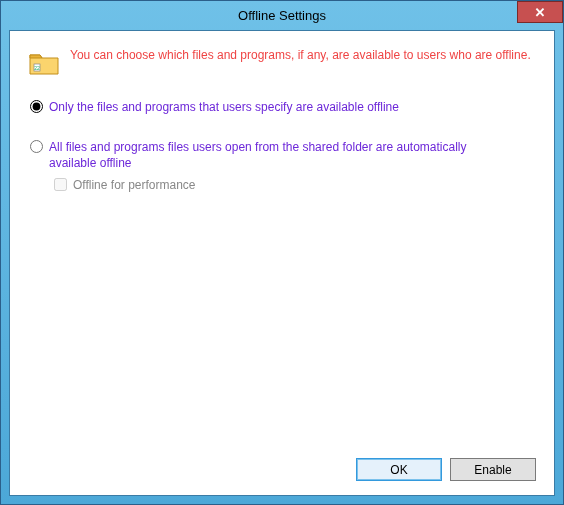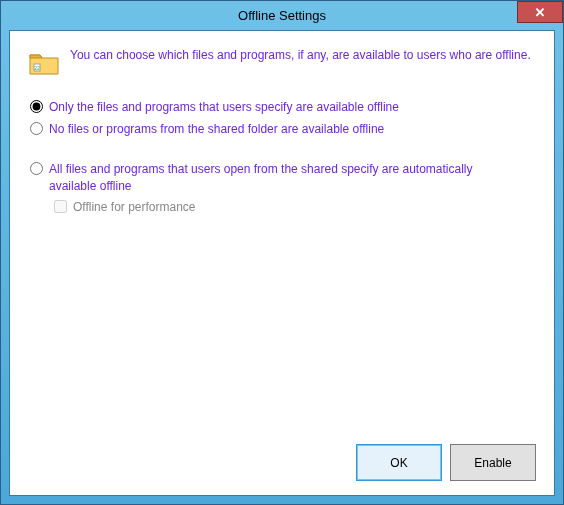--- a/index.html
+++ b/index.html
@@ -69,21 +69,21 @@
     gap: 10px;
     margin-bottom: 20px;
   }
   .folder-icon {
     width: 32px;
     height: 32px;
     flex: 0 0 auto;
   }
   .description {
     flex: 1;
-    color: #6d28d9;
+    color: #ef4444;
     line-height: 1.35;
   }
   .options {
     margin-left: 2px;
   }
   .radio-row {
     display: flex;
     align-items: flex-start;
     gap: 6px;
     margin-bottom: 6px;
@@ -115,21 +115,21 @@
   }
   .gap { height: 18px; }
   .buttons {
     margin-top: auto;
     display: flex;
     justify-content: flex-end;
     gap: 8px;
   }
   .btn {
     min-width: 86px;
-    height: 37px;
+    height: 23px;
     border: 1px solid #7a7a7a;
     background: #e1e1e1;
     font-family: inherit;
     font-size: 12px;
     cursor: pointer;
     padding: 0 8px;
   }
   .btn.primary {
     border: 1px solid #3399dd;
     box-shadow: inset 0 0 0 1px #7ac1ec;
@@ -161,30 +161,26 @@
     </div>
 
     <div class="options">
 
       <label class="radio-row">
         <input type="radio" name="offline" checked="" style="">
         <span class="radio-label">Only the files and programs that users specify are available offline</span>
       </label>
 
 
-      <label class="radio-row">
-        <input type="radio" name="offline" style="">
-        <span class="radio-label">No files or programs from the shared folder are available offline</span>
-      </label>
 
       <div class="gap"></div>
 
       <label class="radio-row">
         <input type="radio" name="offline" style="">
-        <span class="radio-label">All files and programs that users open from the shared specify are automatically available offline</span>
+        <span class="radio-label">All files and programs files users open from the shared folder are automatically available offline</span>
       </label>
 
       <label class="check-row">
         <input type="checkbox" disabled="" style="">
         <span>Offline for performance</span>
       </label>
 
     </div>
 
     <div class="buttons">

